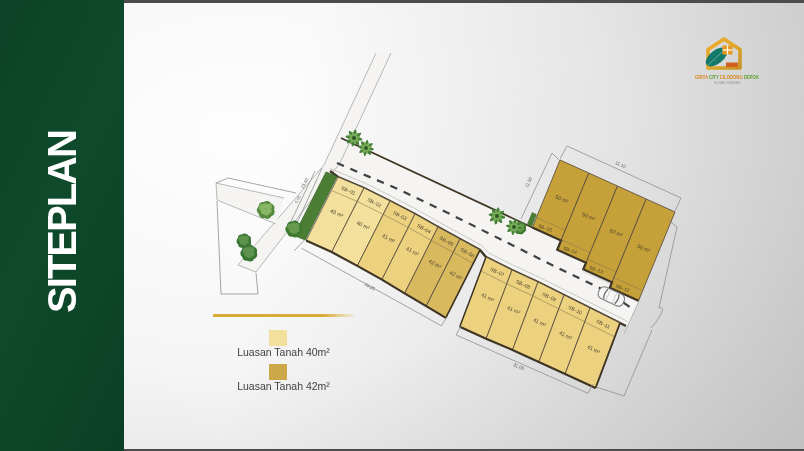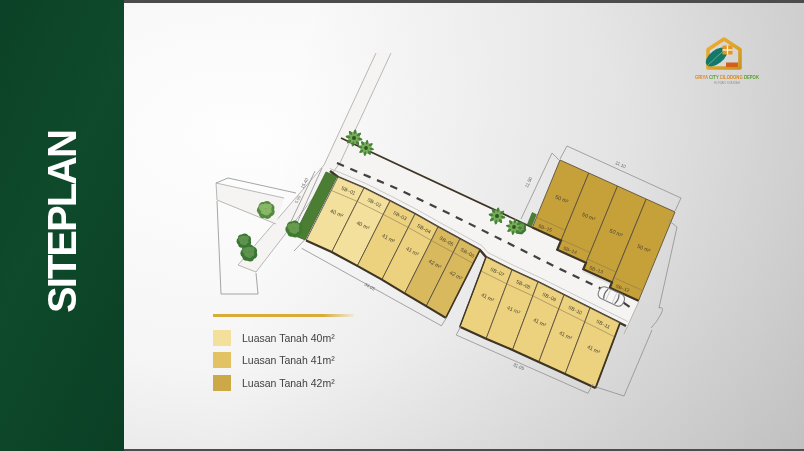--- a/index.html
+++ b/index.html
@@ -6,21 +6,21 @@
 #stage{position:relative;width:804px;height:451px;
 background:linear-gradient(102deg, rgba(0,0,0,0) 35%, rgba(90,90,90,0.20) 100%),radial-gradient(120% 130% at 30% 30%, #fefefe 0%, #f5f5f5 40%, #dddddd 75%, #cdcdcd 100%);}
 #topline{position:absolute;left:123px;right:0;top:0;height:2.5px;background:#4c4c4c;}
 #botline{position:absolute;left:123px;right:0;bottom:0;height:2.5px;background:#4c4c4c;}
 #bar{position:absolute;left:0;top:0;width:124px;height:451px;
 background:linear-gradient(115deg,#0c4227 0%,#0e4a2b 45%,#0b3f25 100%);}
 #bar span{position:absolute;left:62px;top:222px;transform:translate(-50%,-50%) rotate(-90deg);
 color:#fff;font-weight:bold;font-size:40px;letter-spacing:-2px;white-space:nowrap;}
 #legend{position:absolute;left:213px;top:314px;}
 #legend .ln{width:141px;height:2.6px;background:linear-gradient(90deg,#d9ac37 78%,rgba(217,172,55,0.1));margin-bottom:13px;}
-#legend .row{display:flex;align-items:center;margin-bottom:6.5px;}
+#legend .row{display:flex;align-items:center;margin-bottom:6.5px;flex-direction:column;}
 #legend .sw{width:18px;height:16px;margin-right:11px;}
 #legend .tx{font-size:10.5px;color:#3f3f3f;}
 #logo{position:absolute;left:690px;top:33px;width:80px;height:55px;}
 </style></head>
 <body>
 <div id="stage">
 <div id="topline"></div>
     <div id="botline"></div>
 <svg width="804" height="451" viewBox="0 0 804 451" style="position:absolute;left:0;top:0">
 <polygon points="328.0,173.0 338.0,177.0 364.0,188.0 390.0,201.0 415.0,214.0 438.0,227.0 460.0,239.0 480.0,250.0 486.0,257.0 512.0,270.0 538.0,282.0 564.0,295.0 590.0,308.0 620.0,323.0 627.0,327.0 639.0,301.0 638.5,300.8 609.8,287.8 610.9,285.0 582.2,272.0 585.9,262.8 557.2,249.8 561.2,240.5 532.3,227.5 340.0,137.0 334.0,141.0" fill="#f5f4f2"></polygon>
@@ -283,24 +283,20 @@
 <div id="bar">
       <span>SITEPLAN</span>
     </div>
 <div id="legend">
 <div class="ln"></div>
 <div class="row">
         <div class="sw" style="background:#f3e09c"></div>
         <div class="tx">Luasan Tanah 40m²</div>
       </div>
 <div class="row">
-        <div class="sw" style="background:#e2c263"></div>
-        <div class="tx">Luasan Tanah 41m²</div>
-      </div>
-<div class="row">
         <div class="sw" style="background:#cda849"></div>
         <div class="tx">Luasan Tanah 42m²</div>
       </div>
 </div>
 <svg id="logo" viewBox="0 0 80 55">
 <defs>
         <linearGradient id="hg" x1="0" y1="0" x2="1" y2="1">
 <stop offset="0" stop-color="#f2a722"></stop>
           <stop offset="0.5" stop-color="#dfa51e"></stop>
           <stop offset="1" stop-color="#c98f1a"></stop>

